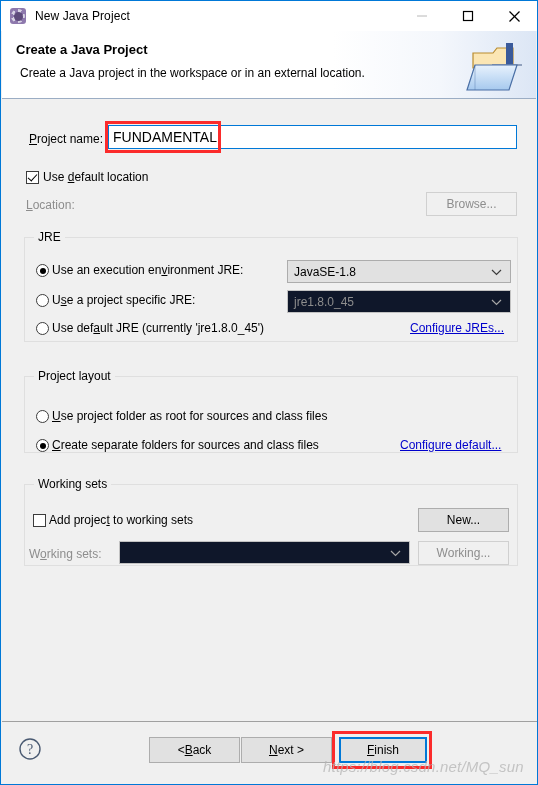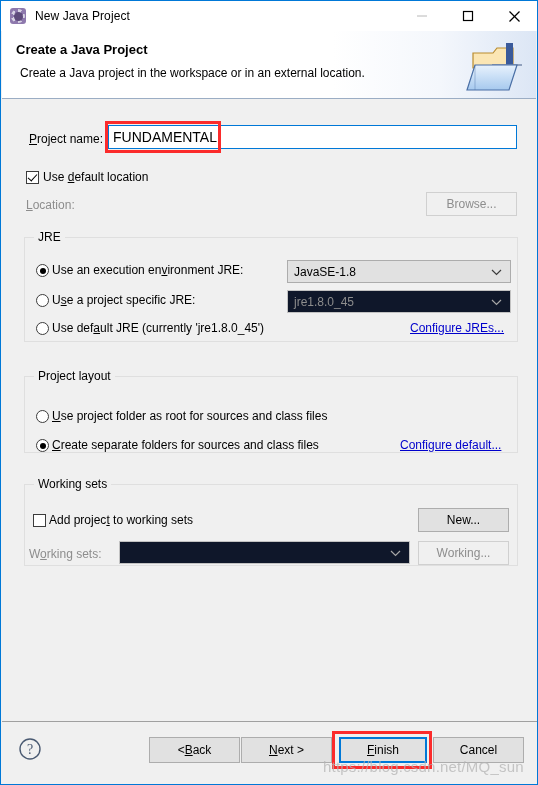--- a/index.html
+++ b/index.html
@@ -243,20 +243,21 @@
     pointer-events: none;
   }
 
   .watermark {
     position: absolute;
     left: 322px; top: 757px;
     font-size: 15px;
     color: rgba(180,180,180,0.75);
     white-space: nowrap;
     letter-spacing: 0.2px;
+    font-style: italic;
   }
 </style>
 </head>
 <body>
 
 <div class="window">
 
   <div class="titlebar">
     <div class="title-icon">
       <div class="gear-outer"></div>
@@ -408,21 +409,20 @@
     </div>
     <div class="btn" style="left:147px; top:15px; width:91px; height:26px;">
       &lt; <u class="mn">B</u>ack
     </div>
     <div class="btn" style="left:239px; top:15px; width:91px; height:26px;">
       <u class="mn">N</u>ext &gt;
     </div>
     <div class="btn focus" style="left:337px; top:15px; width:88px; height:26px;">
       <u class="mn">F</u>inish
     </div>
-    <div class="btn" style="left:431px; top:15px; width:91px; height:26px;">Cancel</div>
   </div>
 
   <div class="annot" style="left:104px; top:120px; width:116px; height:32px;"></div>
   <div class="annot" style="left:331px; top:730px; width:100px; height:38px;"></div>
 
   <div class="watermark">https://blog.csdn.net/MQ_sun</div>
 
 </div>
 
 </body></html>

